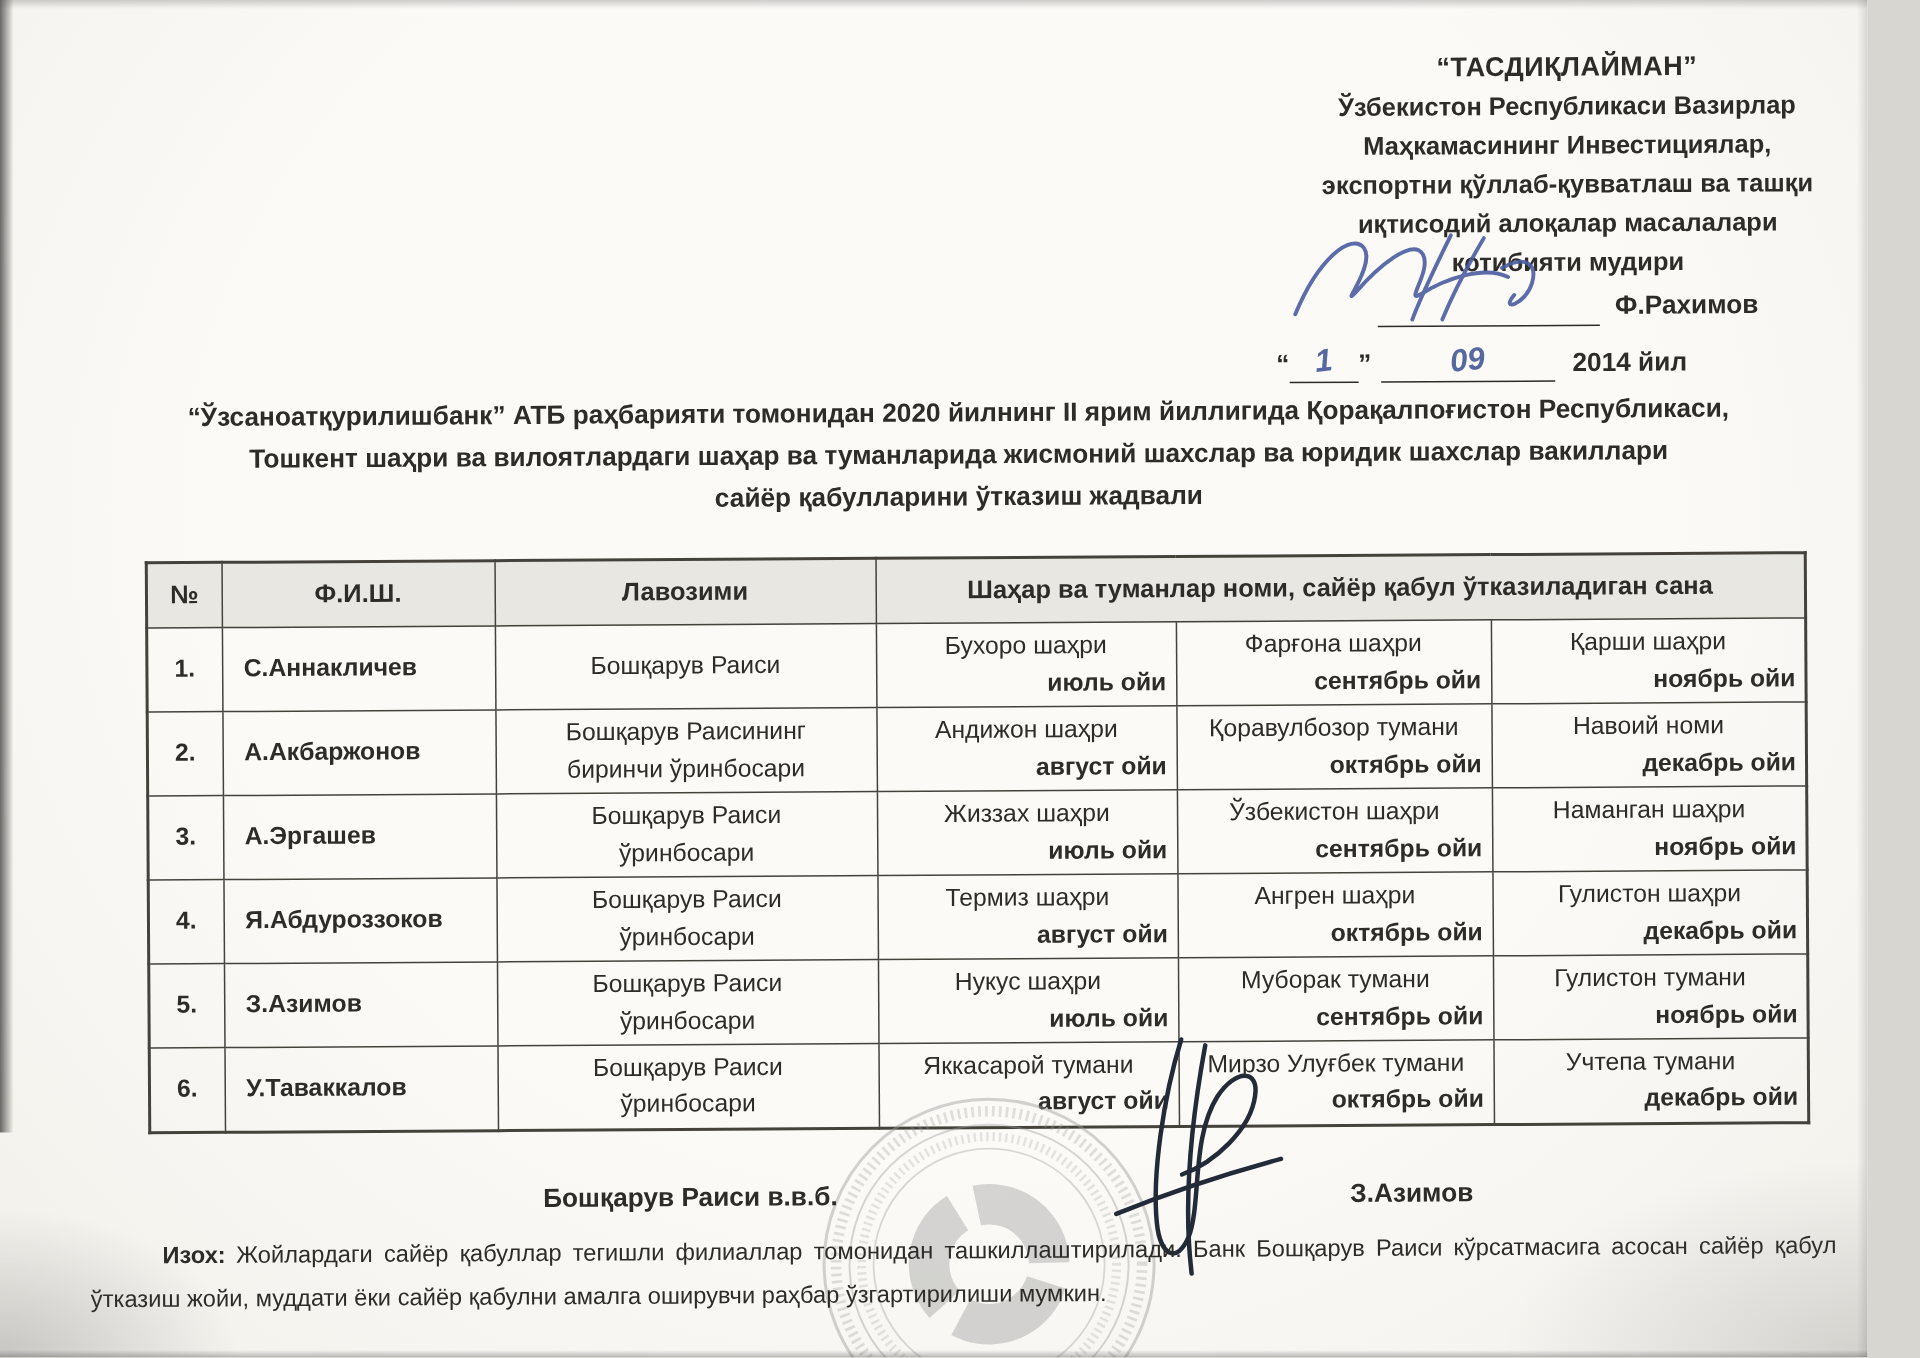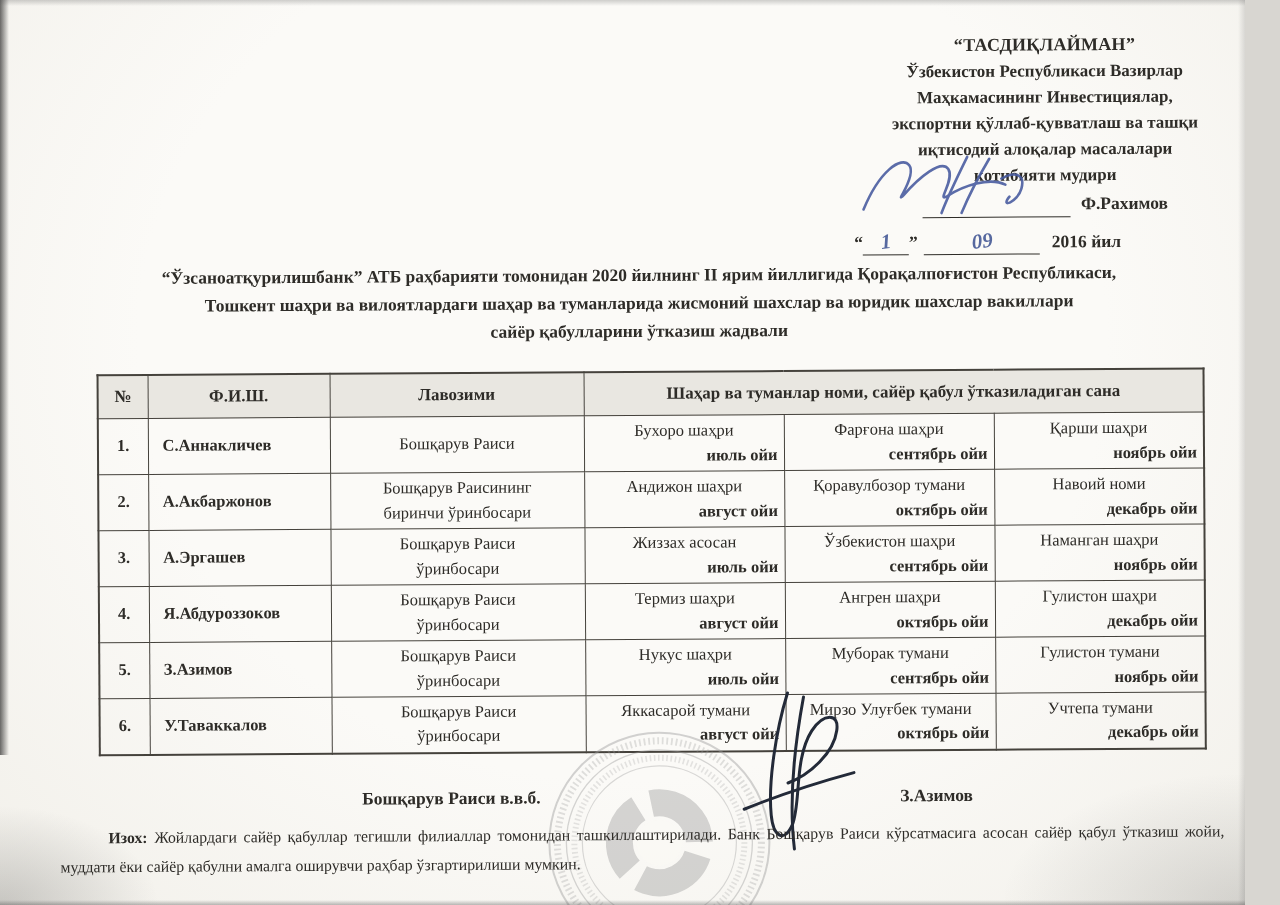--- a/index.html
+++ b/index.html
@@ -1,19 +1,19 @@
 <!DOCTYPE html>
 <html><head>
 <meta charset="utf-8">
 <style>
   html,body{margin:0;padding:0;background:#d8d6d1;}
   .page{
     position:relative;width:1245px;height:905px;overflow:hidden;
     background:radial-gradient(ellipse at 50% 38%, #fbfaf7 55%, #f2f0ea 100%);
-    font-family:Liberation Serif, serif;
+    font-family:Liberation Sans, sans-serif;
     color:#2e2c28;
   }
   .content{position:absolute;inset:0;transform:rotate(-0.35deg);transform-origin:50% 50%;}
 
   
   .edge-left{position:absolute;left:0;top:0;width:9px;height:755px;
     background:linear-gradient(to right, rgba(18,18,18,.62), rgba(18,18,18,0));}
   .edge-top{position:absolute;left:0;top:0;width:100%;height:6px;
     background:linear-gradient(to bottom, rgba(90,90,90,.28), rgba(90,90,90,0));}
   .edge-right{position:absolute;right:0;top:0;width:7px;height:100%;
@@ -92,21 +92,21 @@
           </g>
         </svg>
         <span class="sig-underline"></span><span class="sig-name">Ф.Рахимов</span>
       </div>
 
       <div class="date-row">
         <span>“</span>
         <span class="dl dl-day"><span class="hand">1</span></span>
         <span>”</span>
         <span class="dl dl-month"><span class="hand">09</span></span>
-        <span class="year-label">2016 йил</span>
+        <span class="year-label">2014 йил</span>
       </div>
     </div>
 
     <div class="doc-title">
       <div>“Ўзсаноатқурилишбанк” АТБ раҳбарияти томонидан 2020 йилнинг II ярим йиллигида Қорақалпоғистон Республикаси,</div>
       <div>Тошкент шаҳри ва вилоятлардаги шаҳар ва туманларида жисмоний шахслар ва юридик шахслар вакиллари</div>
       <div>сайёр қабулларини ўтказиш жадвали</div>
     </div>
 
     <table class="sched">
@@ -163,21 +163,21 @@
           <span class="month">декабрь ойи</span>
         </td>
       </tr>
 
       <tr>
         <td class="c-num">3.</td>
         <td class="c-name">А.Эргашев</td>
         <td class="c-pos">Бошқарув Раиси
 ўринбосари</td>
         <td>
-          <span class="place">Жиззах асосан</span>
+          <span class="place">Жиззах шаҳри</span>
           <span class="month">июль ойи</span>
         </td>
         <td>
           <span class="place">Ўзбекистон шаҳри</span>
           <span class="month">сентябрь ойи</span>
         </td>
         <td>
           <span class="place">Наманган шаҳри</span>
           <span class="month">ноябрь ойи</span>
         </td>

